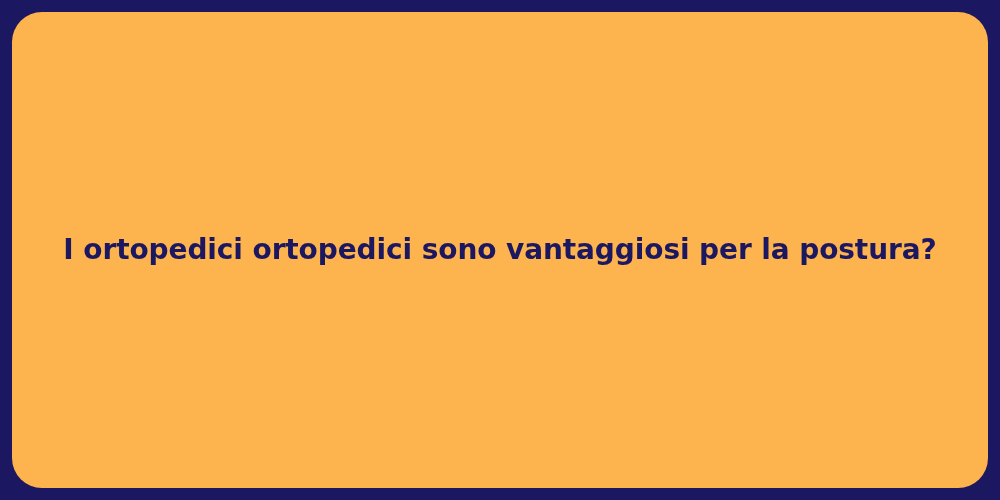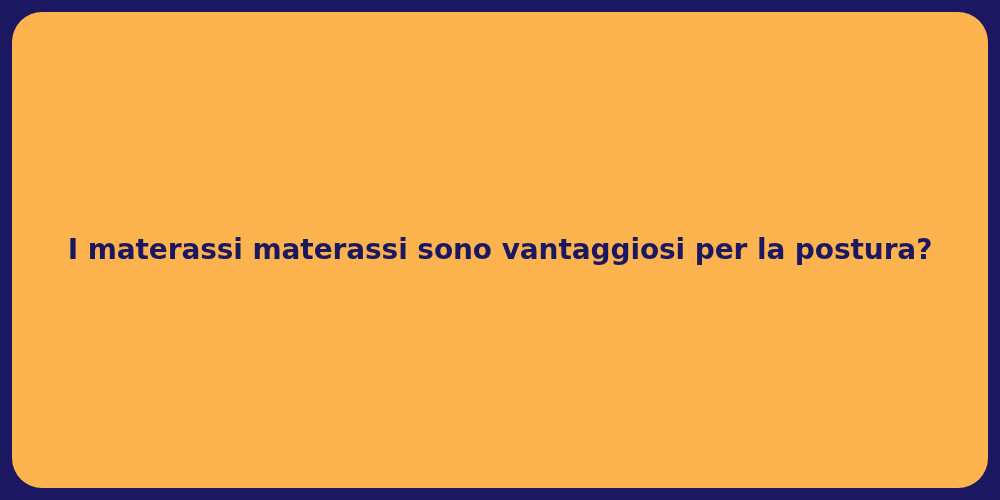--- a/index.html
+++ b/index.html
@@ -47,15 +47,15 @@
     line-height: 1.35;
     letter-spacing: -0.1px;
     word-break: break-word;
   }
 </style>
 </head>
 <body>
 
 <div class="frame">
   <div class="panel">
-    <h1 class="question">I materassi materassi sono vantaggiosi per la postura?</h1>
+    <h1 class="question">I ortopedici ortopedici sono vantaggiosi per la postura?</h1>
   </div>
 </div>
 
 </body></html>

